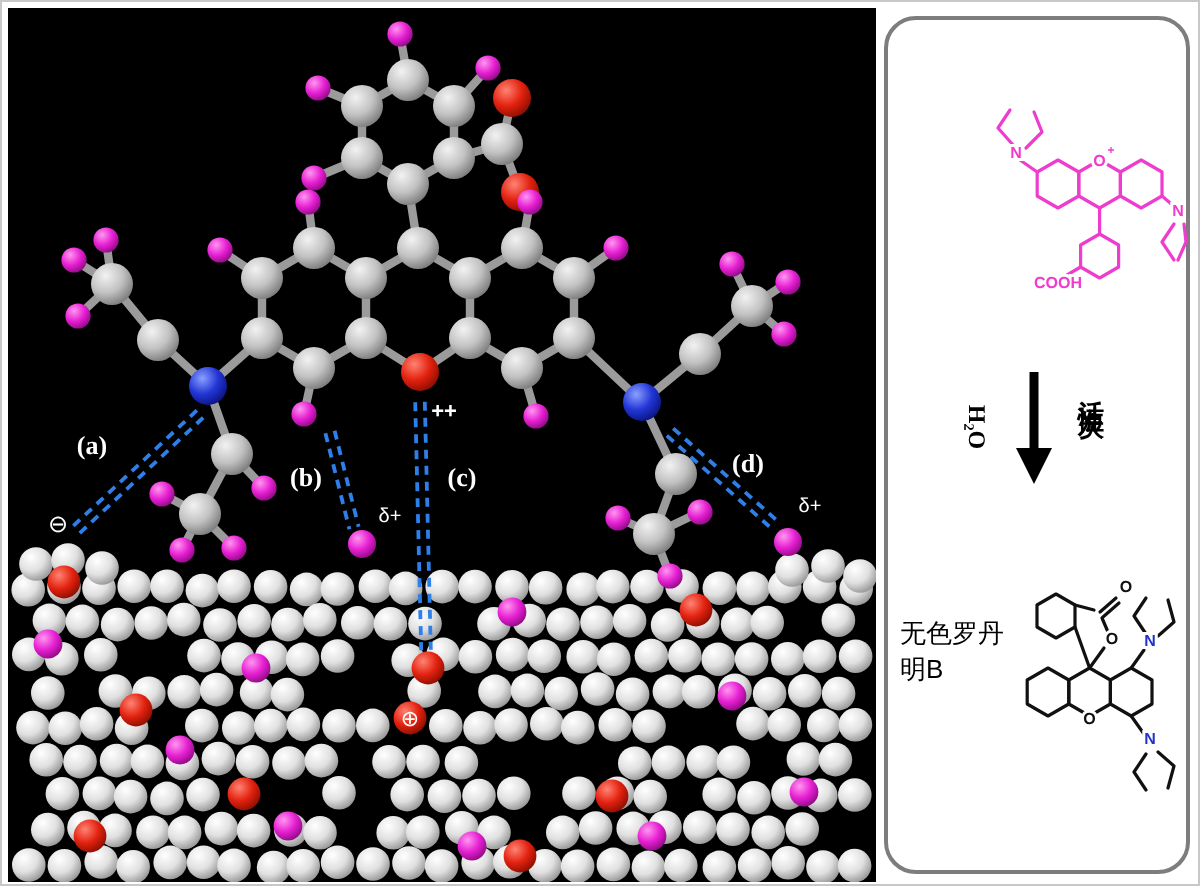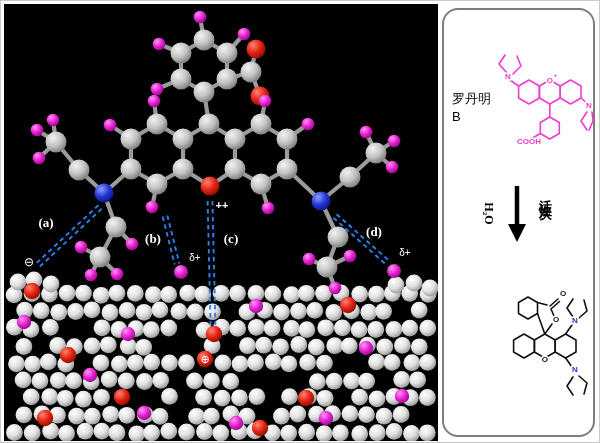--- a/index.html
+++ b/index.html
@@ -413,21 +413,20 @@
           <text x="191" y="257" fill="#ffffff" font-size="10" font-weight="normal" font-family="&quot;Liberation Sans&quot;,sans-serif" text-anchor="middle">δ+</text>
           <text x="401" y="252" fill="#ffffff" font-size="10" font-weight="normal" font-family="&quot;Liberation Sans&quot;,sans-serif" text-anchor="middle">δ+</text>
           <text x="218" y="205" fill="#ffffff" font-size="11" font-weight="bold" font-family="&quot;Liberation Sans&quot;,sans-serif" text-anchor="middle">++</text>
           <text x="25" y="262" fill="#ffffff" font-size="12" font-weight="normal" font-family="&quot;Liberation Sans&quot;,sans-serif" text-anchor="middle">⊖</text>
           <text x="201" y="359" fill="#ffffff" font-size="11" font-weight="normal" font-family="&quot;Liberation Sans&quot;,sans-serif" text-anchor="middle">⊕</text>
         </g>
       </svg>
   </div>
 
   <div class="scheme-panel">
-    <div class="cn-label reactant-label">罗丹明B</div>
 
     <svg class="struct-top" viewBox="0 0 108 158">
         <polygon points="41.0,58.0 51.4,64.0 51.4,76.0 41.0,82.0 30.6,76.0 30.6,64.0" class="bond-top" fill="none"></polygon>
         <polygon points="61.8,58.0 72.2,64.0 72.2,76.0 61.8,82.0 51.4,76.0 51.4,64.0" class="bond-top" fill="none"></polygon>
         <polygon points="82.6,58.0 93.0,64.0 93.0,76.0 82.6,82.0 72.2,76.0 72.2,64.0" class="bond-top" fill="none"></polygon>
         <polygon points="61.8,95.0 71.3,100.5 71.3,111.5 61.8,117.0 52.3,111.5 52.3,100.5" class="bond-top" fill="none"></polygon>
         <line x1="61.8" y1="82" x2="61.8" y2="95" class="bond-top"></line>
         <line x1="52.3" y1="111.5" x2="43" y2="117" class="bond-top"></line>
         <line x1="30.6" y1="64" x2="22" y2="58" class="bond-top"></line>
         <path d="M19,51 L11,42 L17,33" class="bond-top"></path>
@@ -466,14 +465,15 @@
         <line x1="81.6" y1="112" x2="88" y2="121" class="bond-bot"></line>
         <path d="M89,131 L83,140 L89,149" class="bond-bot"></path>
         <path d="M95,130 L103,137 L100,148" class="bond-bot"></path>
         <text x="60.8" y="116" class="atom-text" fill="#111111">O</text>
         <text x="72" y="76" class="atom-text" fill="#111111">O</text>
         <text x="79" y="50" class="atom-text" fill="#111111">O</text>
         <text x="91" y="77" class="atom-text" fill="#2233cc">N</text>
         <text x="91" y="126" class="atom-text" fill="#2233cc">N</text>
       </svg>
 
+    <div class="cn-label product-label">无色罗丹明B</div>
   </div>
 </div>
 
 </body></html>

